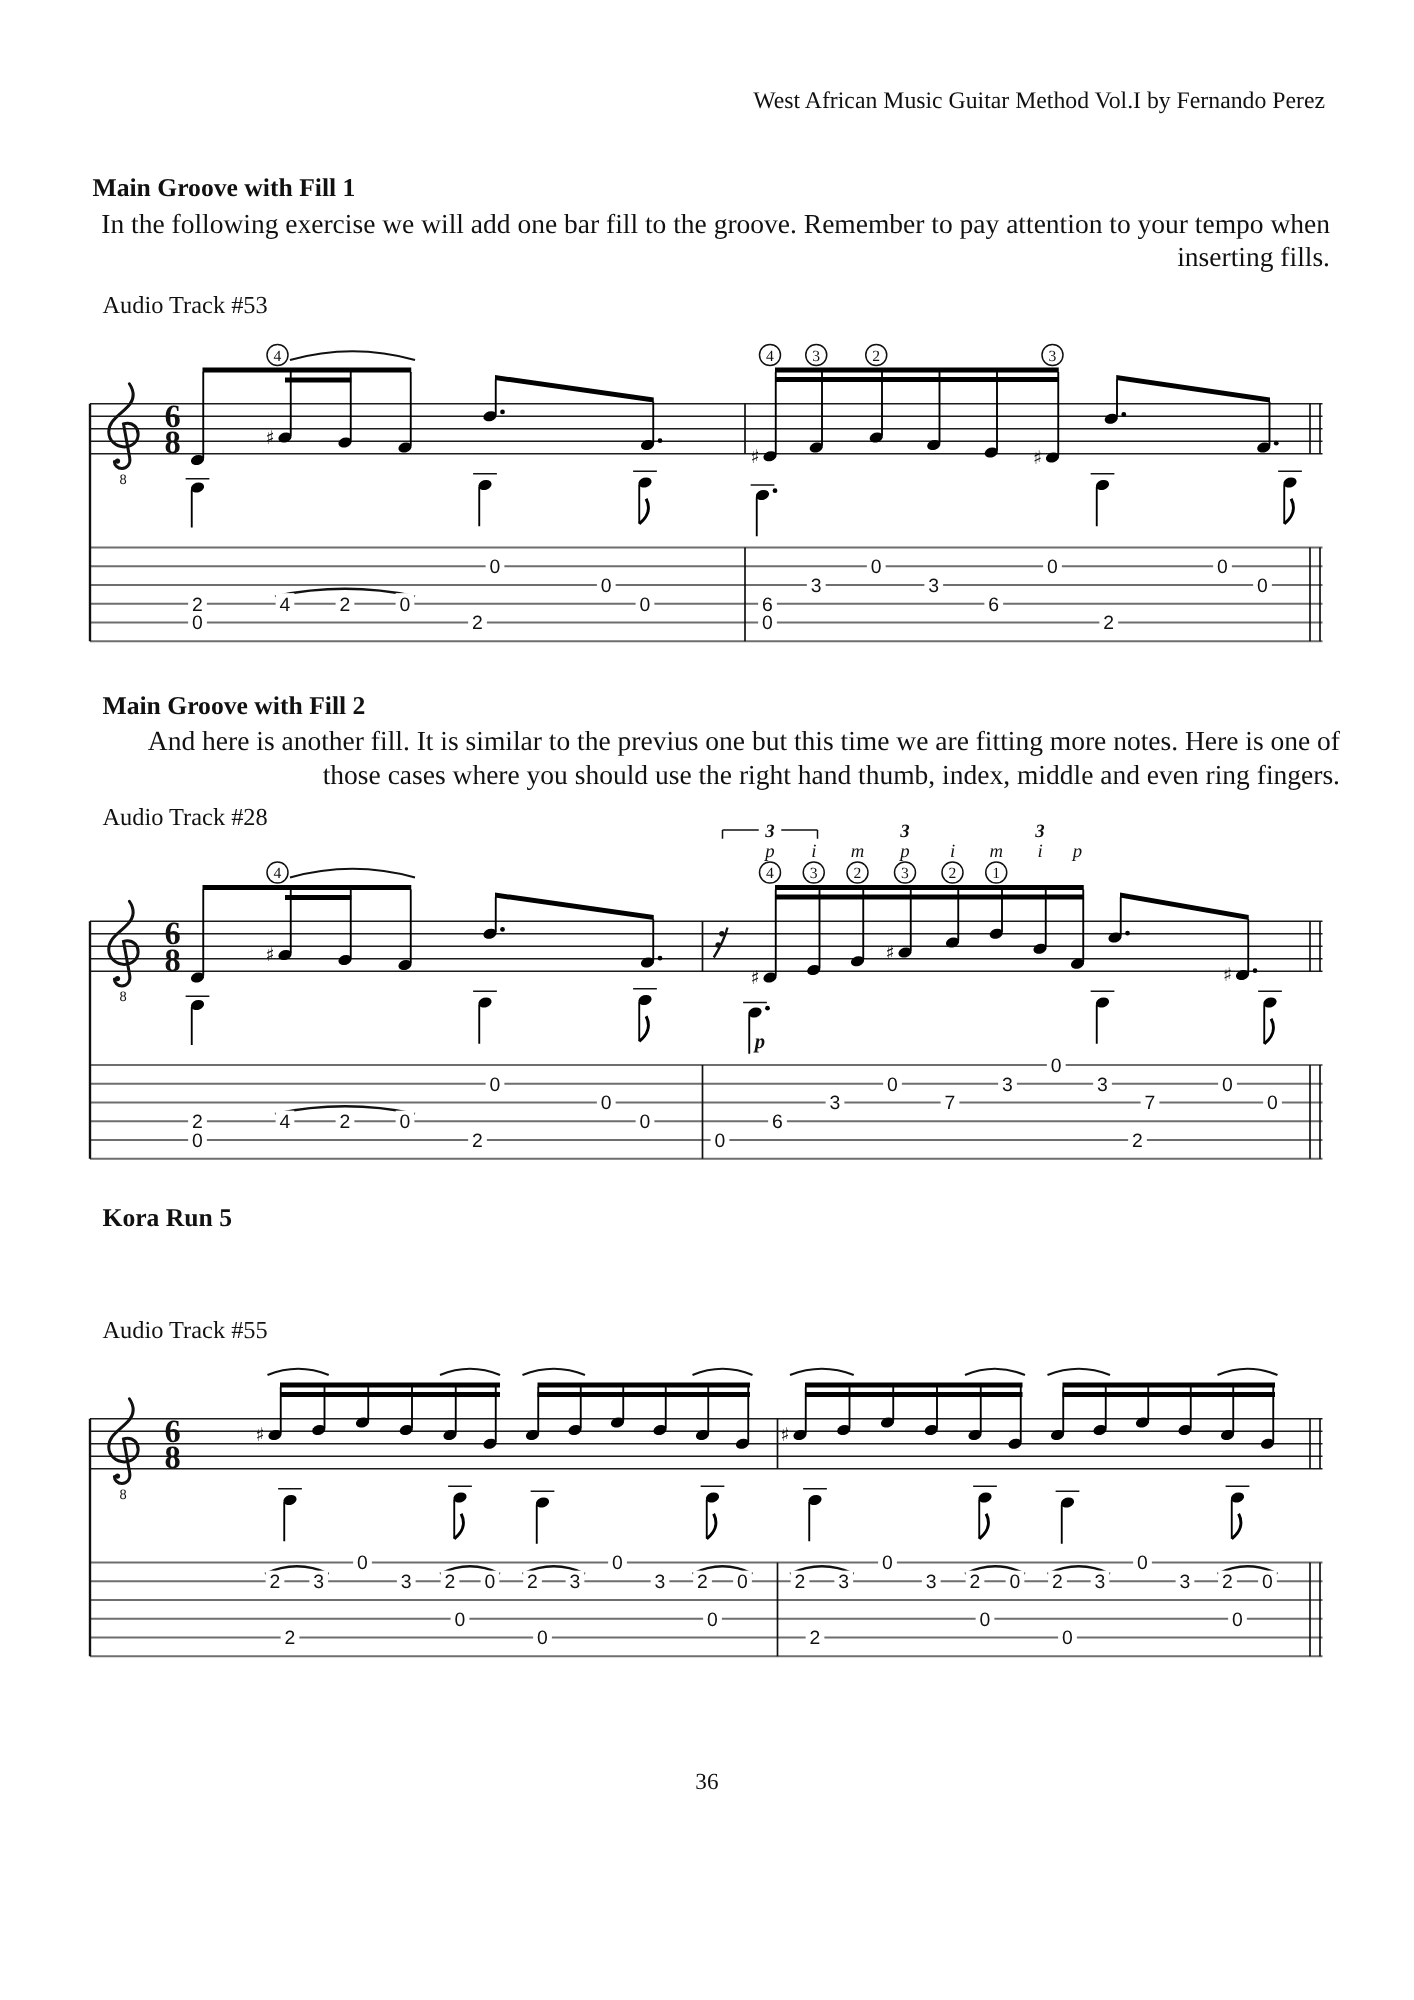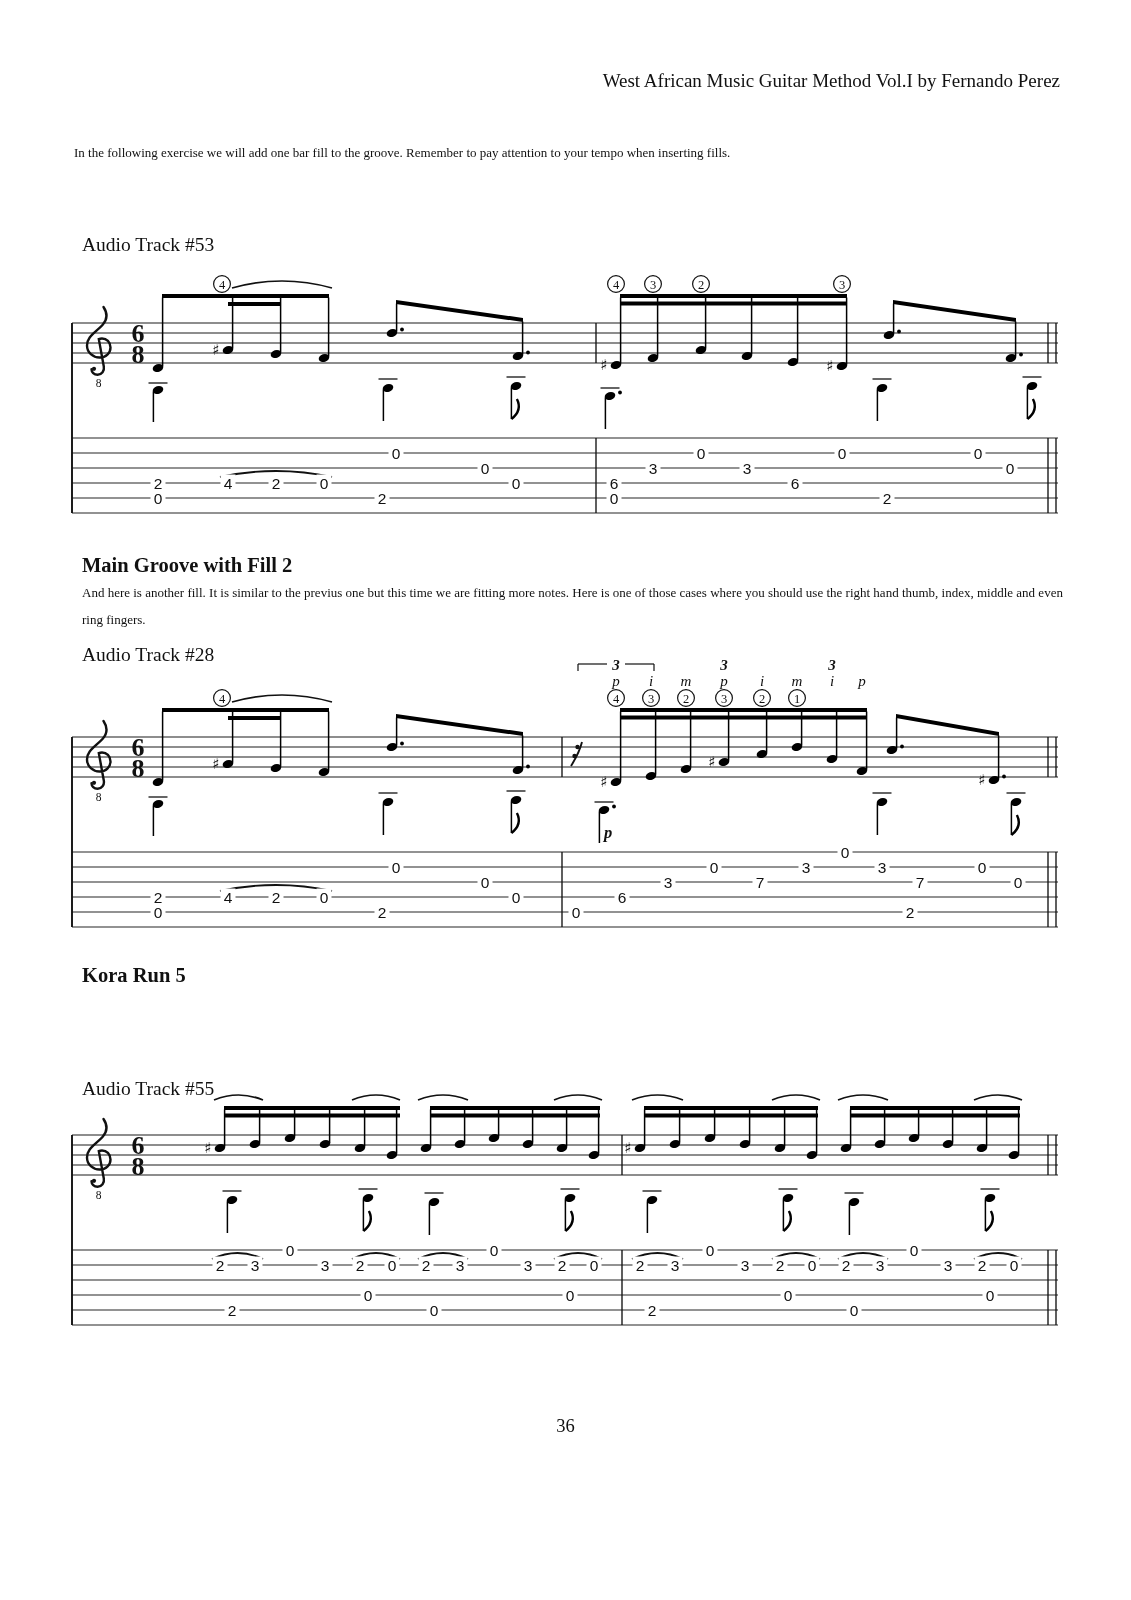--- a/index.html
+++ b/index.html
@@ -1,33 +1,34 @@
 <!DOCTYPE html>
 <html><head>
 <meta charset="utf-8">
 <style>
   html,body{margin:0;padding:0;background:#ffffff;}
   .page{position:relative;width:1092px;height:1600px;background:#fff;overflow:hidden;
         font-family:"Liberation Serif", serif;color:#111;}
   .header{position:absolute;top:70px;left:0;width:1060px;text-align:right;font-size:19px;}
   .section{position:absolute;width:990px;}
   .sec-title{font-weight:bold;font-size:20.5px;margin:0 0 3px 0;}
-  .sec-body{font-size:13px;line-height:26.5px;margin:0;}
+  .sec-body{font-size:22px;line-height:26.5px;margin:0;text-align:right;}
   .audio{position:absolute;font-size:19.5px;}
   .system{position:absolute;left:70px;width:990px;height:290px;}
   .pagenum{position:absolute;top:1416px;left:0;width:1131px;text-align:center;font-size:18.5px;}
 </style>
 </head>
 <body>
 
 <div class="page">
 
   <div class="header">West African Music Guitar Method Vol.I by Fernando Perez</div>
 
   <div class="section" style="top:140px;left:74px;">
+    <p class="sec-title">Main Groove with Fill 1</p>
     <p class="sec-body">In the following exercise we will add one bar fill to the groove. Remember to pay attention to your tempo when inserting fills.</p>
   </div>
   <div class="audio" style="top:234px;left:82px;">Audio Track #53</div>
 
   <svg class="system" style="top:238px;" viewBox="0 0 990 290">
       <line x1="2" y1="85" x2="988" y2="85" stroke="#1c1c1c" stroke-width="1.15"></line>
       <line x1="2" y1="95" x2="988" y2="95" stroke="#1c1c1c" stroke-width="1.15"></line>
       <line x1="2" y1="105" x2="988" y2="105" stroke="#1c1c1c" stroke-width="1.15"></line>
       <line x1="2" y1="115" x2="988" y2="115" stroke="#1c1c1c" stroke-width="1.15"></line>
       <line x1="2" y1="125" x2="988" y2="125" stroke="#1c1c1c" stroke-width="1.15"></line>
@@ -335,21 +336,21 @@
       <text x="840" y="265.5" text-anchor="middle" font-size="15.5" font-family="&quot;Liberation Sans&quot;, sans-serif" fill="#111">2</text>
       <rect x="904.5" y="206.5" width="15" height="17" fill="#fff"></rect>
       <text x="912" y="220.5" text-anchor="middle" font-size="15.5" font-family="&quot;Liberation Sans&quot;, sans-serif" fill="#111">0</text>
       <rect x="940.5" y="221.5" width="15" height="17" fill="#fff"></rect>
       <text x="948" y="235.5" text-anchor="middle" font-size="15.5" font-family="&quot;Liberation Sans&quot;, sans-serif" fill="#111">0</text>
     </svg>
 
   <div class="section" style="top:964px;left:82px;">
     <p class="sec-title">Kora Run 5</p>
   </div>
-  <div class="audio" style="top:1054px;left:82px;margin-top:24px;">Audio Track #55</div>
+  <div class="audio" style="top:1054px;left:82px;">Audio Track #55</div>
 
   <svg class="system" style="top:1050px;" viewBox="0 0 990 290">
       <line x1="2" y1="85" x2="988" y2="85" stroke="#1c1c1c" stroke-width="1.15"></line>
       <line x1="2" y1="95" x2="988" y2="95" stroke="#1c1c1c" stroke-width="1.15"></line>
       <line x1="2" y1="105" x2="988" y2="105" stroke="#1c1c1c" stroke-width="1.15"></line>
       <line x1="2" y1="115" x2="988" y2="115" stroke="#1c1c1c" stroke-width="1.15"></line>
       <line x1="2" y1="125" x2="988" y2="125" stroke="#1c1c1c" stroke-width="1.15"></line>
       <line x1="2" y1="200" x2="988" y2="200" stroke="#6e6e6e" stroke-width="1.55"></line>
       <line x1="2" y1="215" x2="988" y2="215" stroke="#6e6e6e" stroke-width="1.55"></line>
       <line x1="2" y1="230" x2="988" y2="230" stroke="#6e6e6e" stroke-width="1.55"></line>

